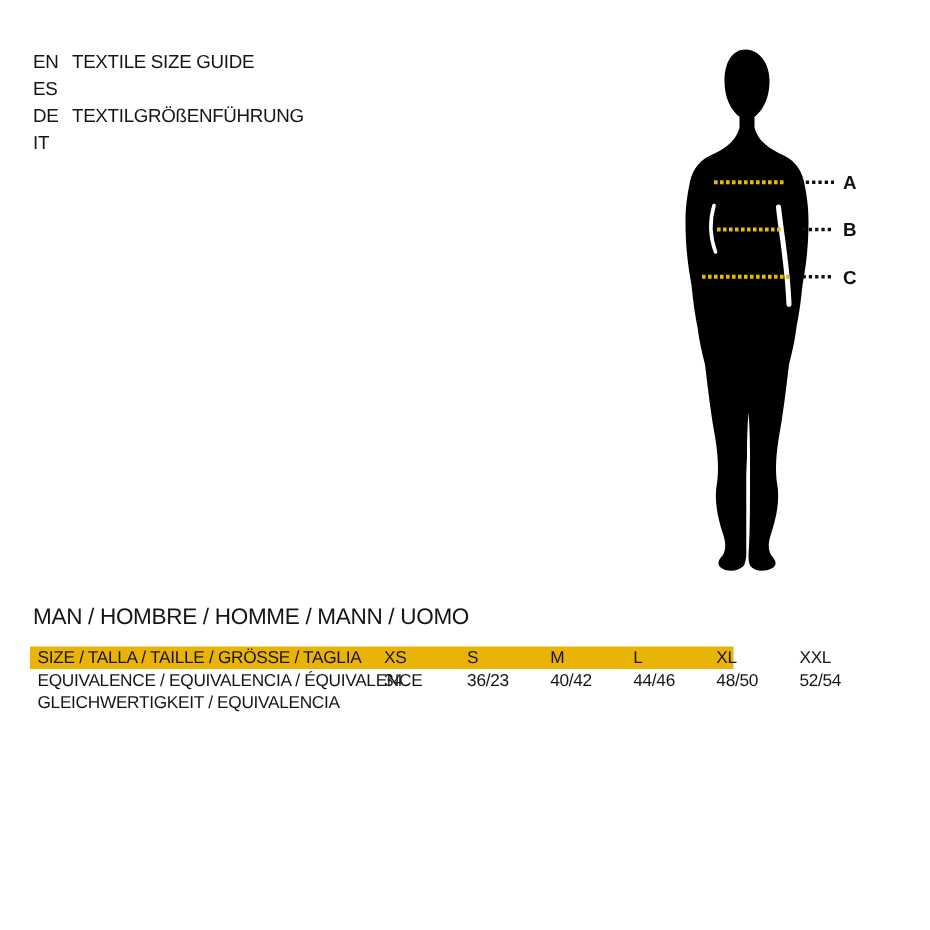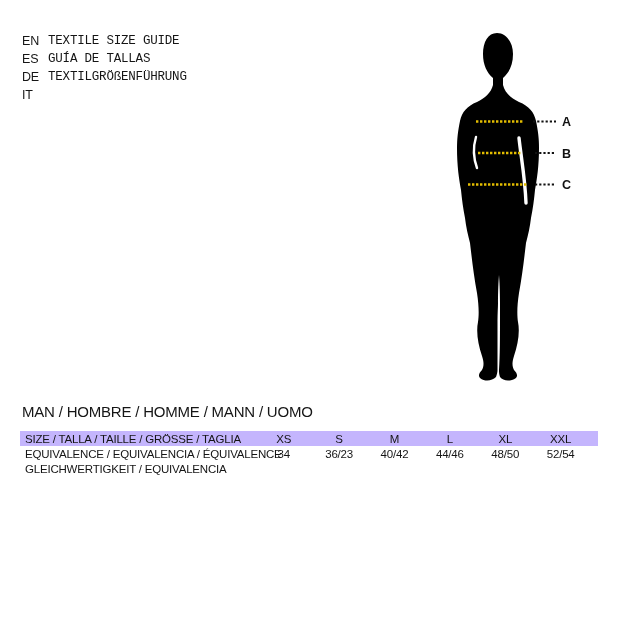--- a/index.html
+++ b/index.html
@@ -10,56 +10,55 @@
     color:#151515;
     position:relative;
     overflow:hidden;
   }
   .page{position:absolute;inset:0;background:#ffffff;}
 
   
   .lang-block{position:absolute;left:22px;top:32px;}
   .lang-row{display:flex;height:18px;line-height:18px;font-size:12.5px;letter-spacing:-0.2px;white-space:nowrap;}
   .lang-code{width:26px;flex:0 0 26px;}
-  .lang-label{flex:1;font-family:Liberation Mono, monospace;}
+  .lang-label{flex:1;}
 
   
   .figure-svg{position:absolute;left:440px;top:25px;width:180px;height:365px;}
   .marker-text{font-family:"Liberation Sans", sans-serif;font-size:12.5px;font-weight:bold;fill:#111111;}
 
   
   .section-title{position:absolute;left:22px;top:403px;font-size:15px;letter-spacing:-0.2px;white-space:nowrap;}
   .t-header{
-    position:absolute;left:20px;top:431px;width:578px;height:15px;
-    background:#c4b5fd;display:flex;align-items:center;
+    position:absolute;left:20px;top:431px;width:469px;height:15px;
+    background:#eab308;display:flex;align-items:center;
     font-size:11.5px;letter-spacing:-0.2px;
   }
   .t-row{
     position:absolute;left:20px;width:573px;height:14px;
     display:flex;align-items:center;
     font-size:11.5px;letter-spacing:-0.2px;
   }
   .t-row.eq{top:447px;}
   .t-row.de{top:462px;}
   .t-label{flex:0 0 231px;width:231px;padding-left:5px;white-space:nowrap;}
-  .t-col{flex:0 0 55.4px;width:55.4px;text-align:center;white-space:nowrap;}
+  .t-col{flex:0 0 55.4px;width:55.4px;text-align:left;white-space:nowrap;}
 </style>
 </head>
 <body>
 
 <div class="page">
 
   <div class="lang-block">
     <div class="lang-row">
       <span class="lang-code">EN</span>
       <span class="lang-label">TEXTILE SIZE GUIDE</span>
     </div>
     <div class="lang-row">
       <span class="lang-code">ES</span>
-      <span class="lang-label">GUÍA DE TALLAS</span>
     </div>
     <div class="lang-row">
       <span class="lang-code">DE</span>
       <span class="lang-label">TEXTILGRÖßENFÜHRUNG</span>
     </div>
     <div class="lang-row">
       <span class="lang-code">IT</span>
     </div>
   </div>
 

